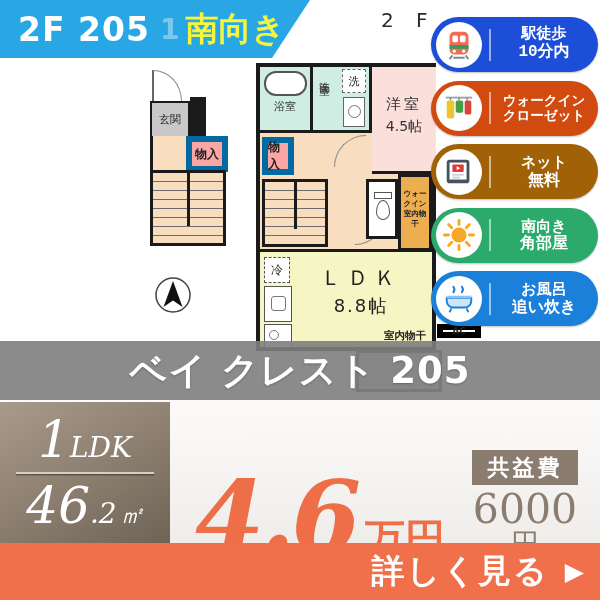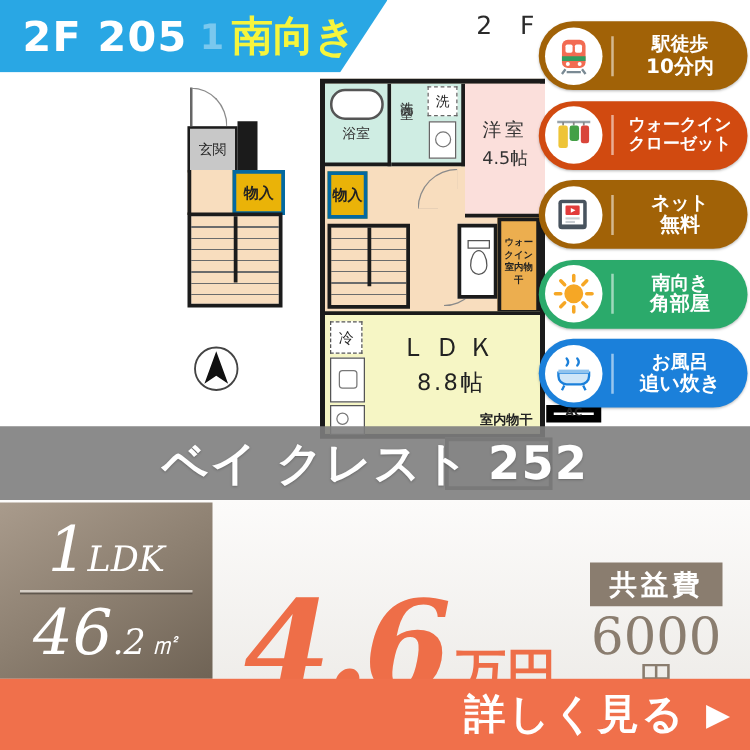--- a/index.html
+++ b/index.html
@@ -23,21 +23,21 @@
   .mini-arc { position:absolute; left:3px; top:0; width:29px; height:31px;
               border-top:1.5px solid #8a8a8a; border-right:1.5px solid #8a8a8a;
               border-top-right-radius:100%; }
   .mini-doorline { position:absolute; left:2px; top:0; width:1.5px; height:31px; background:#666; }
   .genkan { position:absolute; left:0; top:31px; width:40px; height:37px; background:#C8C8C8;
             border:2.5px solid #1B1B1B; display:flex; align-items:center; justify-content:center;
             font-size:11px; color:#222; }
   .mini-wall { position:absolute; left:40px; top:27px; width:16px; height:41px; background:#1B1B1B; }
   .mini-floor { position:absolute; left:0; top:66px; width:38px; height:36px; background:#F8DDBE;
                 border-left:3px solid #1B1B1B; }
-  .storage { background:#eab308; border:3px solid #0369a1; display:flex; align-items:center;
+  .storage { background:#fca5a5; border:6px solid #0369a1; display:flex; align-items:center;
              justify-content:center; font-size:12px; font-weight:bold; color:#222; }
   .storage1 { position:absolute; left:36px; top:66px; width:42px; height:36px; }
   .stairs { border:3.5px solid #1B1B1B;
             background:repeating-linear-gradient(to bottom,#F8DDBE 0 8px,#6B6B6B 8px 9px); }
   .stairs1 { position:absolute; left:0; top:100px; width:76px; height:76px; }
   .stairs-div { position:absolute; left:48%; top:0; width:3px; height:75%; background:#1B1B1B; }
 
   
   .plan-main { left:256px; top:63px; width:180px; height:288px; border:4px solid #1B1B1B;
                background:#F8DDBE; z-index:1; }
@@ -220,21 +220,21 @@
   <div class="abs balcony"></div>
 
   <div class="abs compass">
     <svg width="38" height="38" viewBox="0 0 38 38">
       <circle cx="19" cy="19" r="17" fill="#fff" stroke="#444" stroke-width="1.5"></circle>
       <path d="M19 5 L28.5 31 L19 24.5 L9.5 31 Z" fill="#111"></path>
     </svg>
   </div>
 
   <div class="abs badges">
-    <div class="pill" style="background: #a16207;">
+    <div class="pill" style="background: #1d4ed8; font-family: Liberation Mono, monospace;">
       <div class="circ">
         <svg width="34" height="34" viewBox="0 0 36 36">
           <rect x="8" y="4" width="20" height="24" rx="5" fill="#F26B52"></rect>
           <rect x="11" y="8" width="6" height="7" rx="1.5" fill="#fff"></rect>
           <rect x="19" y="8" width="6" height="7" rx="1.5" fill="#fff"></rect>
           <rect x="8" y="18" width="20" height="4" fill="#2F9E60"></rect>
           <circle cx="13" cy="24.5" r="1.7" fill="#fff"></circle>
             <circle cx="23" cy="24.5" r="1.7" fill="#fff"></circle>
           <path d="M11 29 L8 33 M25 29 L28 33 M12 31.5 h12" stroke="#7A8A94" stroke-width="2" fill="none"></path>
         </svg>
@@ -311,21 +311,21 @@
       </div>
       <div class="sep"></div>
       <div class="txt">
           <div class="t1">お風呂</div>
         <div class="t2">追い炊き</div>
         </div>
     </div>
   </div>
 
   <div class="abs banner">
-    <span>ベイ クレスト 252</span>
+    <span>ベイ クレスト 205</span>
   </div>
 
   <div class="abs summary">
     <div class="spec-box">
       <div class="spec-row">
         <span class="big">1</span>
         <span class="med">LDK</span>
       </div>
       <div class="spec-line"></div>
       <div class="spec-row">

